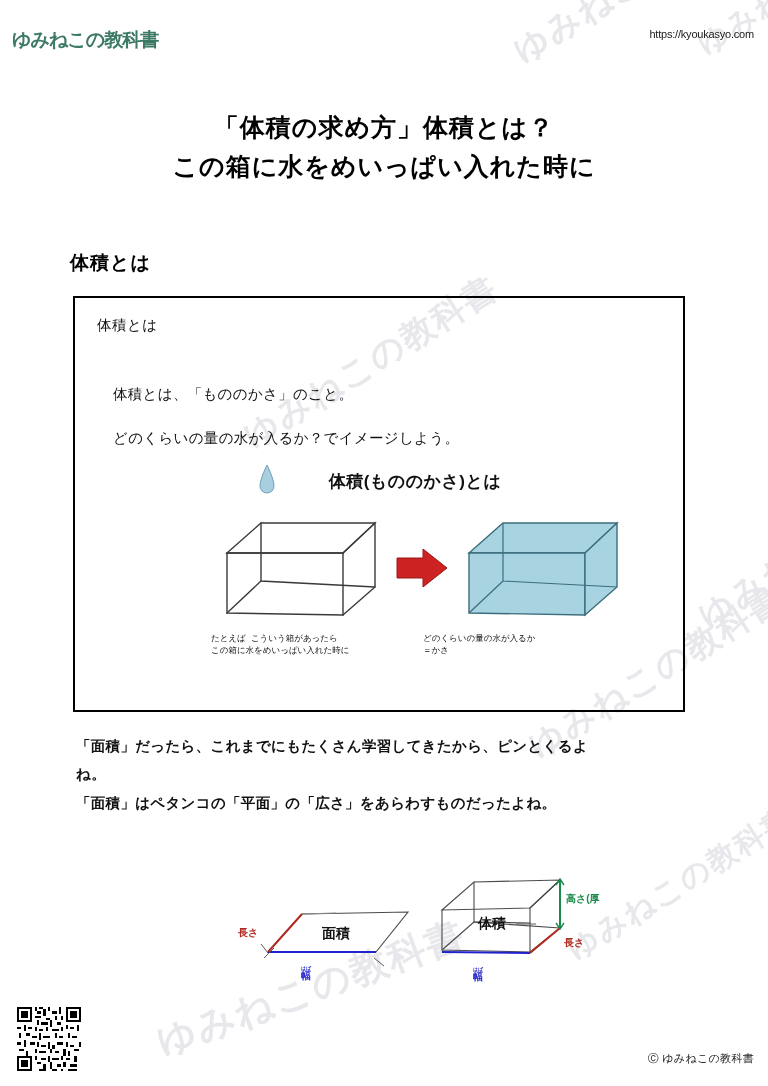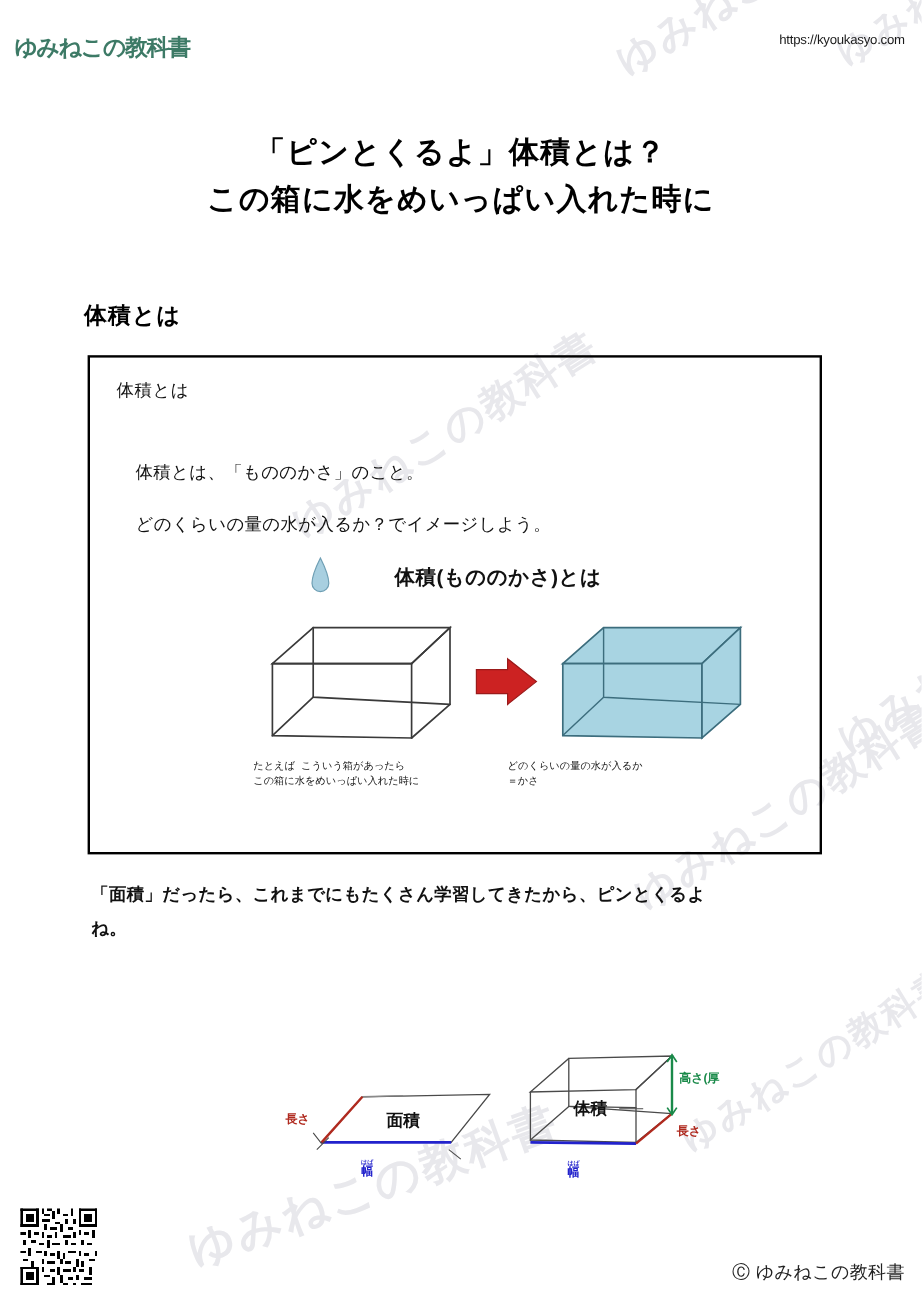--- a/index.html
+++ b/index.html
@@ -113,21 +113,21 @@
   
   .bottom-diagram {
     position: absolute; left: 228px; top: 866px;
     width: 372px; height: 122px;
   }
 
   
   .qr { position: absolute; left: 17px; top: 1007px; width: 64px; height: 64px; }
   .copyright {
     position: absolute; right: 14px; top: 1051px;
-    font-size: 15px; color: #222; letter-spacing: .3px;
+    font-size: 11px; color: #222; letter-spacing: .3px;
   }
   svg { display: block; }
   .lbl { font-family: "Liberation Sans", "DejaVu Sans", sans-serif; }
 </style>
 </head>
 <body>
 
 <div class="page">
 
   <div class="wm wm1">ゆみねこの教科書</div>
@@ -137,21 +137,21 @@
   <div class="wm wm5">ゆみねこの教科書</div>
   <div class="wm wm6">ゆみねこの教科書</div>
   <div class="wm wm7">ゆみねこの教科書</div>
 
   <div class="logo">
     <span class="kyo">ゆみねこの教科書</span>
   </div>
   <div class="site-url">https://kyoukasyo.com</div>
 
   <div class="title">
-    <span>「ピンとくるよ」体積とは？</span>
+    <span>「体積の求め方」体積とは？</span>
     <span class="l2">この箱に水をめいっぱい入れた時に</span>
   </div>
 
   <div class="section-heading">体積とは</div>
 
   <div class="frame">
     <div class="frame-title">体積とは</div>
     <div class="frame-body">
       <p>体積とは、「もののかさ」のこと。</p>
       <p>どのくらいの量の水が入るか？でイメージしよう。</p>
@@ -201,20 +201,21 @@
 この箱に水をめいっぱい入れた時に</div>
         <div class="cap cap-right">どのくらいの量の水が入るか
 ＝かさ</div>
       </div>
     </div>
   </div>
 
   <div class="para">
     <p>「面積」だったら、これまでにもたくさん学習してきたから、ピンとくるよ</p>
     <p>ね。</p>
+    <p>「面積」はペタンコの「平面」の「広さ」をあらわすものだったよね。</p>
   </div>
 
   <div class="bottom-diagram">
     <svg width="372" height="122" viewBox="0 0 372 122">
 
       <g>
         <path d="M40 86 L74 48 L180 46 L148 86 Z" fill="none" stroke="#4a4a4a" stroke-width="1.1" stroke-linecap="round"></path>
         <path d="M74 48 L108 47" stroke="#8a8a8a" stroke-width="1.2" fill="none"></path>
 
         <path d="M40 86 L148 86" stroke="#2222cc" stroke-width="2.2" fill="none"></path>

